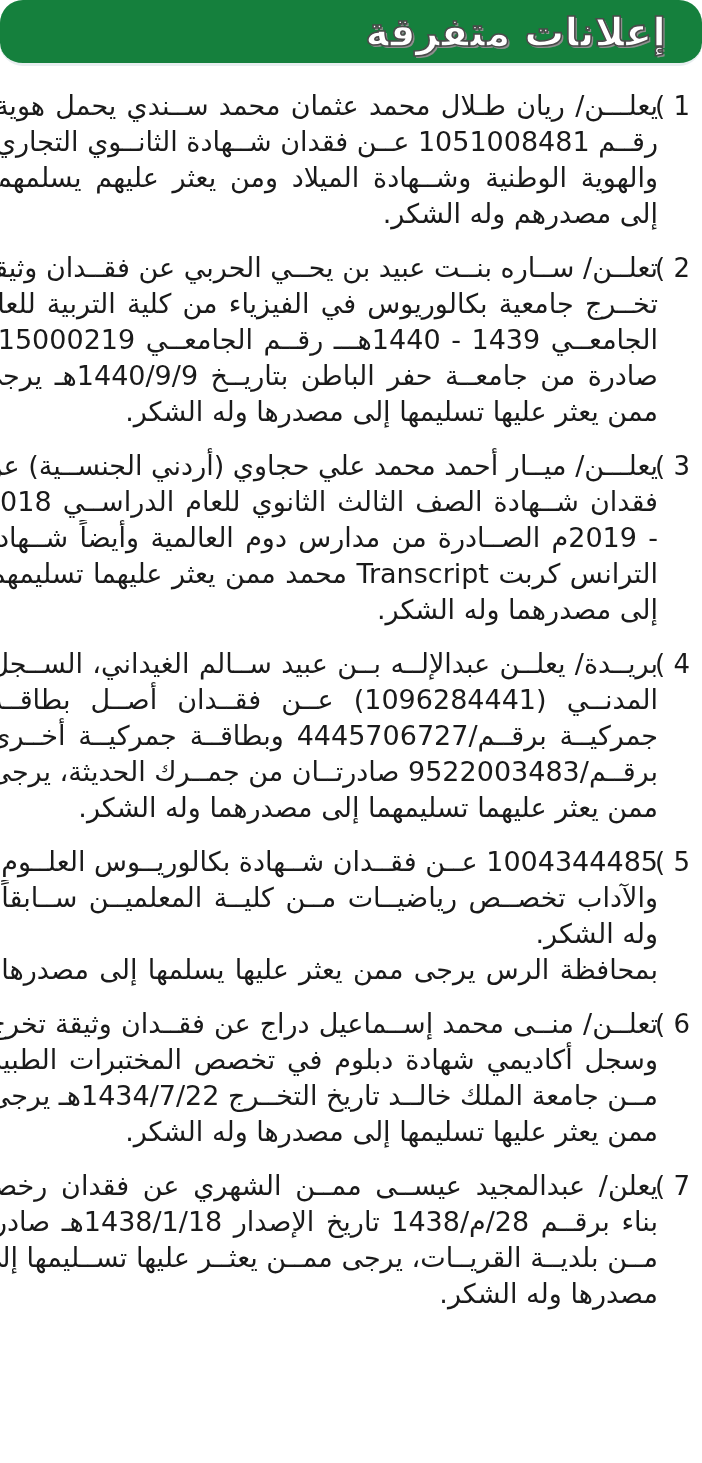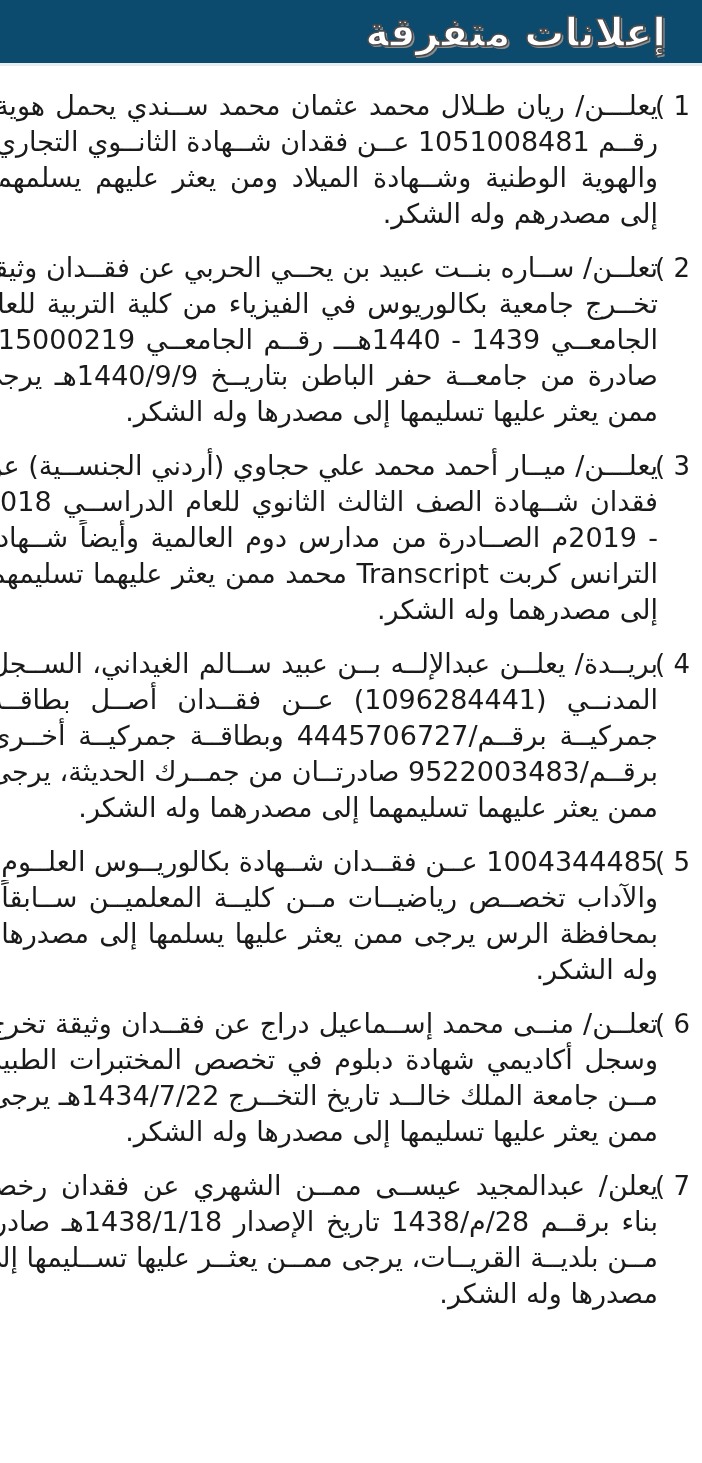--- a/index.html
+++ b/index.html
@@ -12,23 +12,24 @@
       height: 1463px;
       overflow: hidden;
       font-family: "DejaVu Sans", sans-serif;
       color: #1a1a1a;
       direction: rtl;
     }
     .header {
       position: relative;
       width: 702px;
       height: 66px;
-      background: #0c4a6e;
+      background: #15803d;
       border-bottom: 3px solid #e8eef0;
       box-sizing: border-box;
+      border-radius: 23px;
     }
     .header-title {
       position: absolute;
       right: 36px;
       top: 6px;
       font-family: "DejaVu Sans", sans-serif;
       font-weight: bold;
       font-size: 40px;
       line-height: 52px;
       color: #ffffff;
@@ -121,22 +122,22 @@
       <span class="notice-line">برقــم/9522003483 صادرتــان من جمــرك الحديثة، يرجى</span>
       <span class="notice-line last">ممن يعثر عليهما تسليمهما إلى مصدرهما وله الشكر.</span>
     </div>
   </div>
 
   <div class="notice">
     <div class="notice-number">5 )</div>
     <div class="notice-body">
       <span class="notice-line">1004344485 عــن فقــدان شــهادة بكالوريــوس العلــوم</span>
       <span class="notice-line">والآداب تخصــص رياضيــات مــن كليــة المعلميــن ســابقاً</span>
+      <span class="notice-line last">وله الشكر.</span>
       <span class="notice-line">بمحافظة الرس يرجى ممن  يعثر عليها يسلمها إلى مصدرها</span>
-      <span class="notice-line last">وله الشكر.</span>
     </div>
   </div>
 
   <div class="notice">
     <div class="notice-number">6 )</div>
     <div class="notice-body">
       <span class="notice-line">تعلــن/ منــى محمد إســماعيل دراج عن فقــدان وثيقة تخرج</span>
       <span class="notice-line">وسجل أكاديمي شهادة دبلوم في تخصص المختبرات الطبية</span>
       <span class="notice-line">مــن جامعة الملك خالــد تاريخ التخــرج 1434/7/22هـ يرجى</span>
       <span class="notice-line last">ممن يعثر عليها تسليمها إلى مصدرها وله الشكر.</span>

